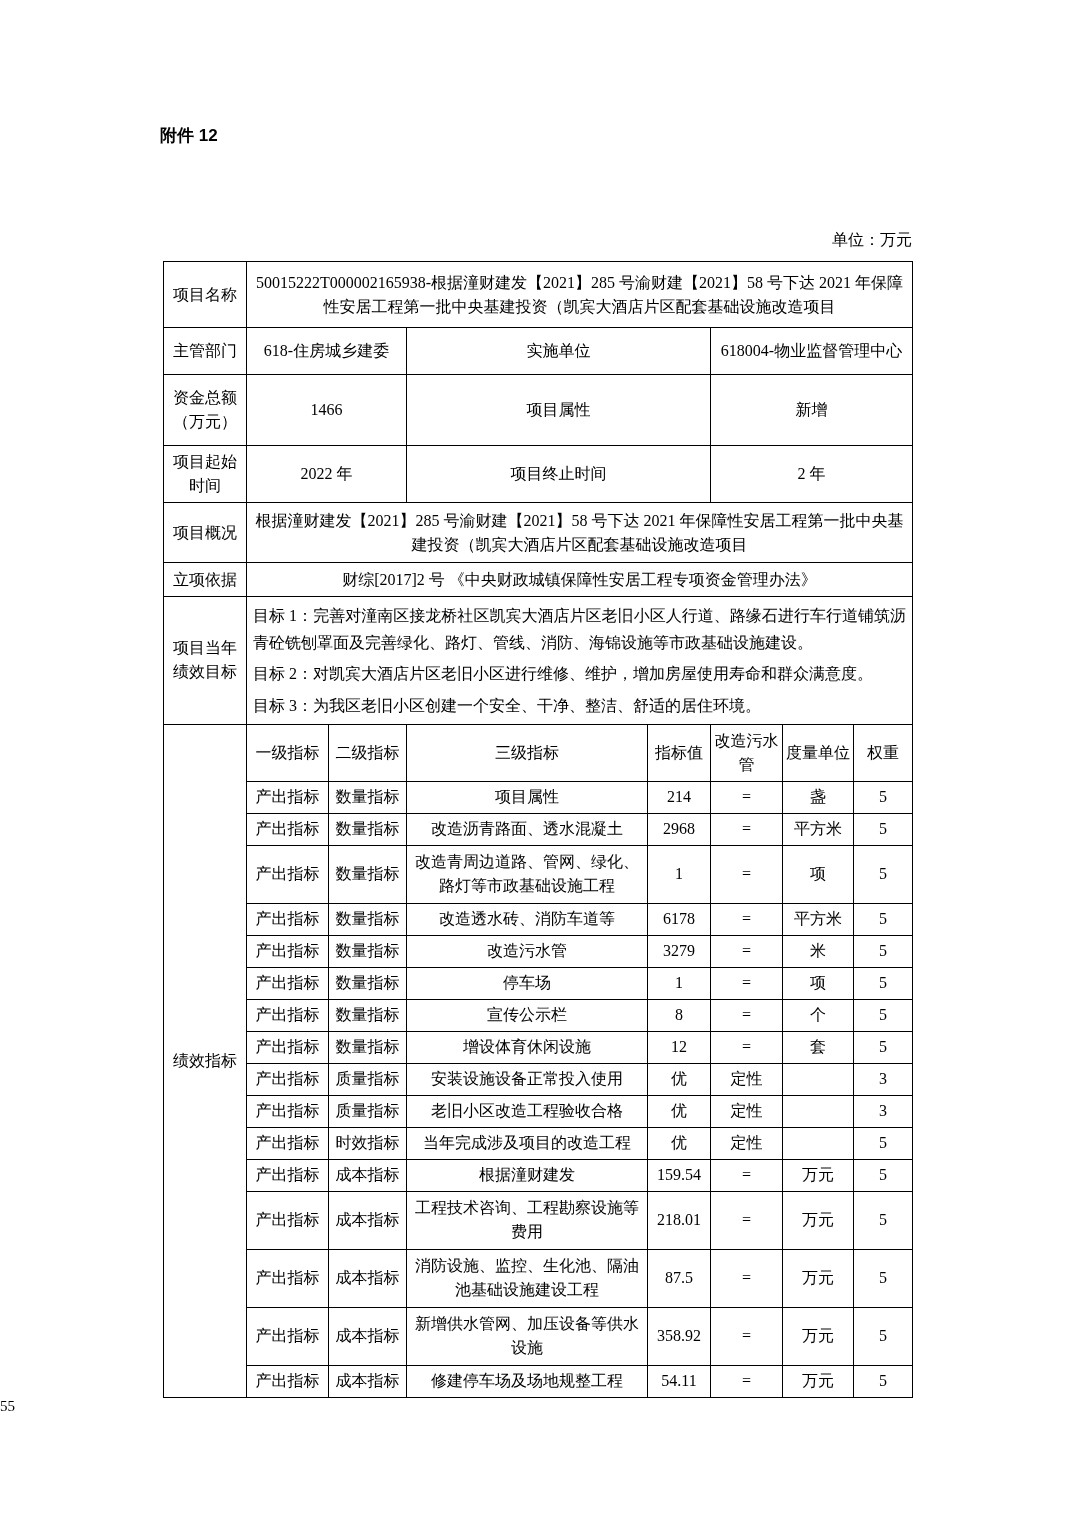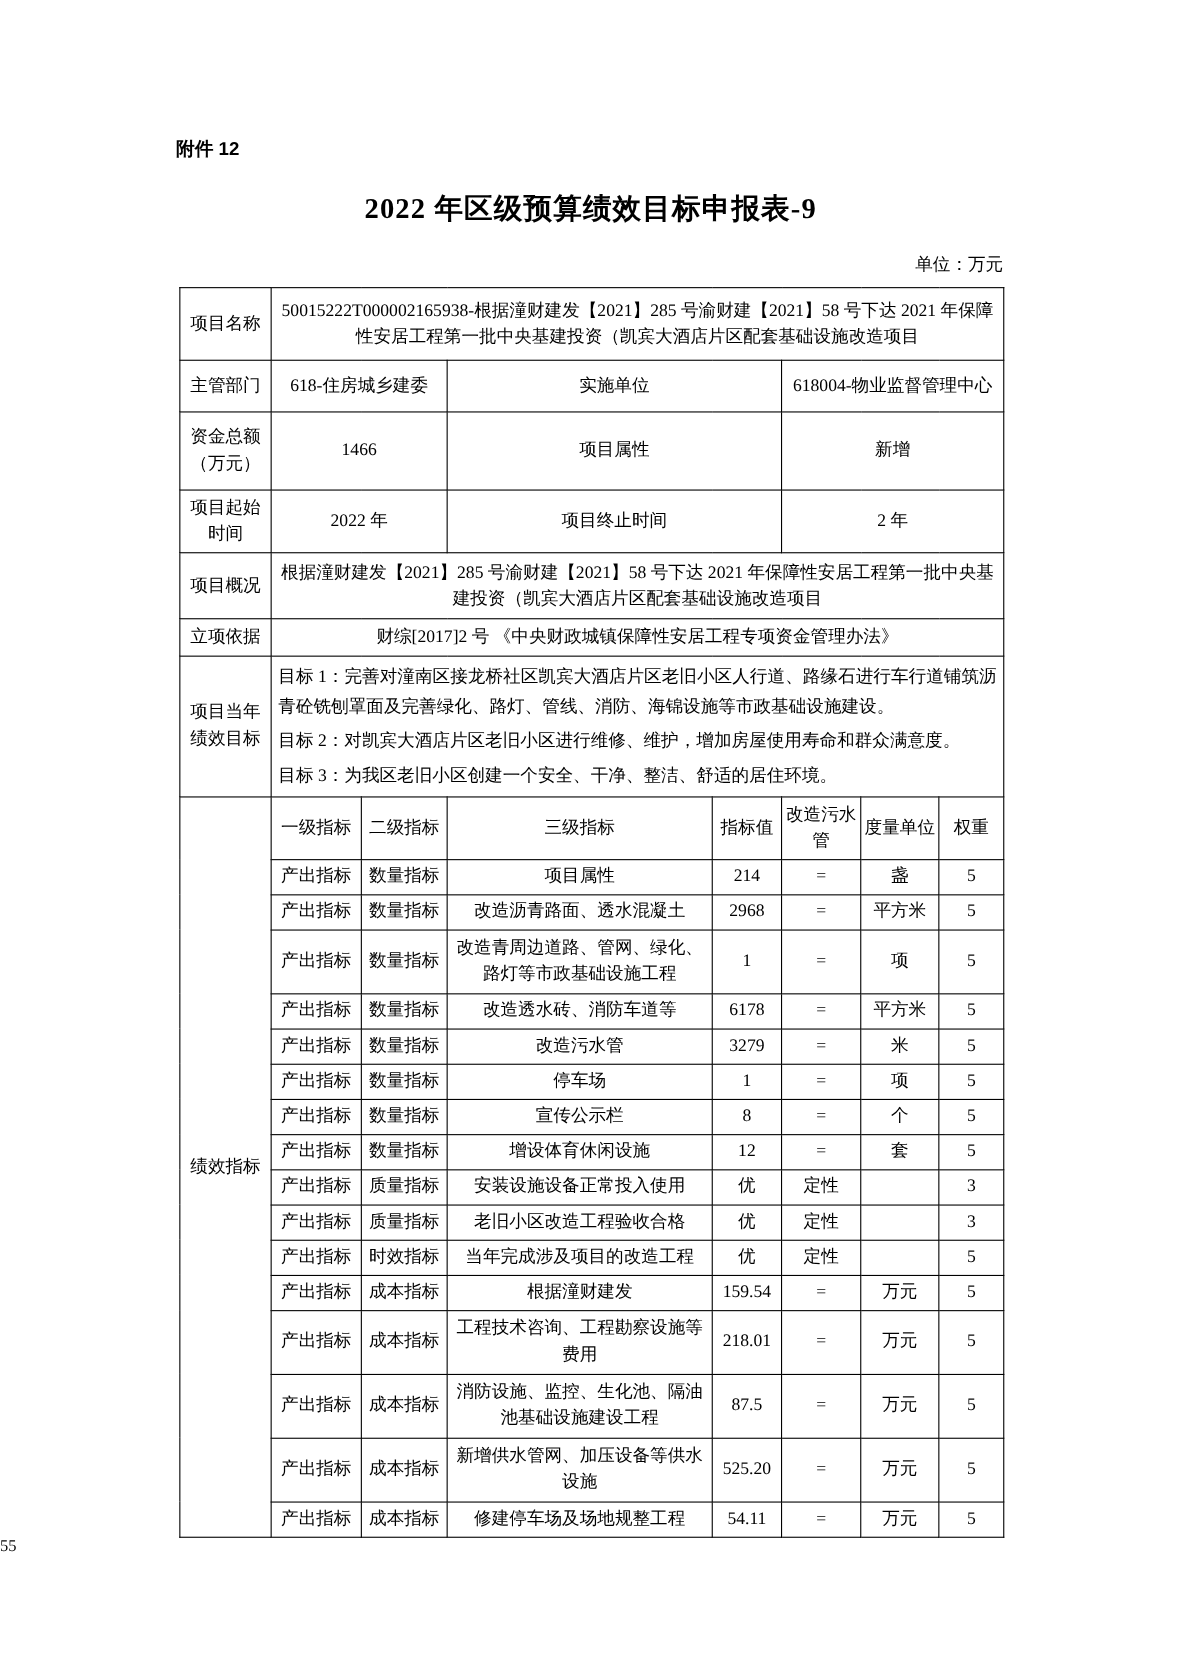--- a/index.html
+++ b/index.html
@@ -61,21 +61,20 @@
     text-align: left; font-size: 15px;
   }
 </style>
 </head>
 <body>
 
 <div class="page">
 
   <div class="attachment">附件 12</div>
 
-  <h1 class="doc-title">2022 年区级预算绩效目标申报表-9</h1>
 
   <div class="unit-note">单位：万元</div>
 
   <table class="main-table">
     <colgroup>
       <col style="width:83px">
         <col style="width:82px">
         <col style="width:78px">
         <col style="width:241px">
       <col style="width:63px">
@@ -256,21 +255,21 @@
           <td class="left">消防设施、监控、生化池、隔油池基础设施建设工程</td>
           <td>87.5</td>
           <td>=</td>
           <td>万元</td>
           <td>5</td>
         </tr>
         <tr style="height: 58px;">
           <td>产出指标</td>
           <td>成本指标</td>
           <td class="left">新增供水管网、加压设备等供水设施</td>
-          <td>525.20</td>
+          <td>358.92</td>
           <td>=</td>
           <td>万元</td>
           <td>5</td>
         </tr>
         <tr style="height: 32px;">
           <td>产出指标</td>
           <td>成本指标</td>
           <td class="left">修建停车场及场地规整工程</td>
           <td>54.11</td>
           <td>=</td>

